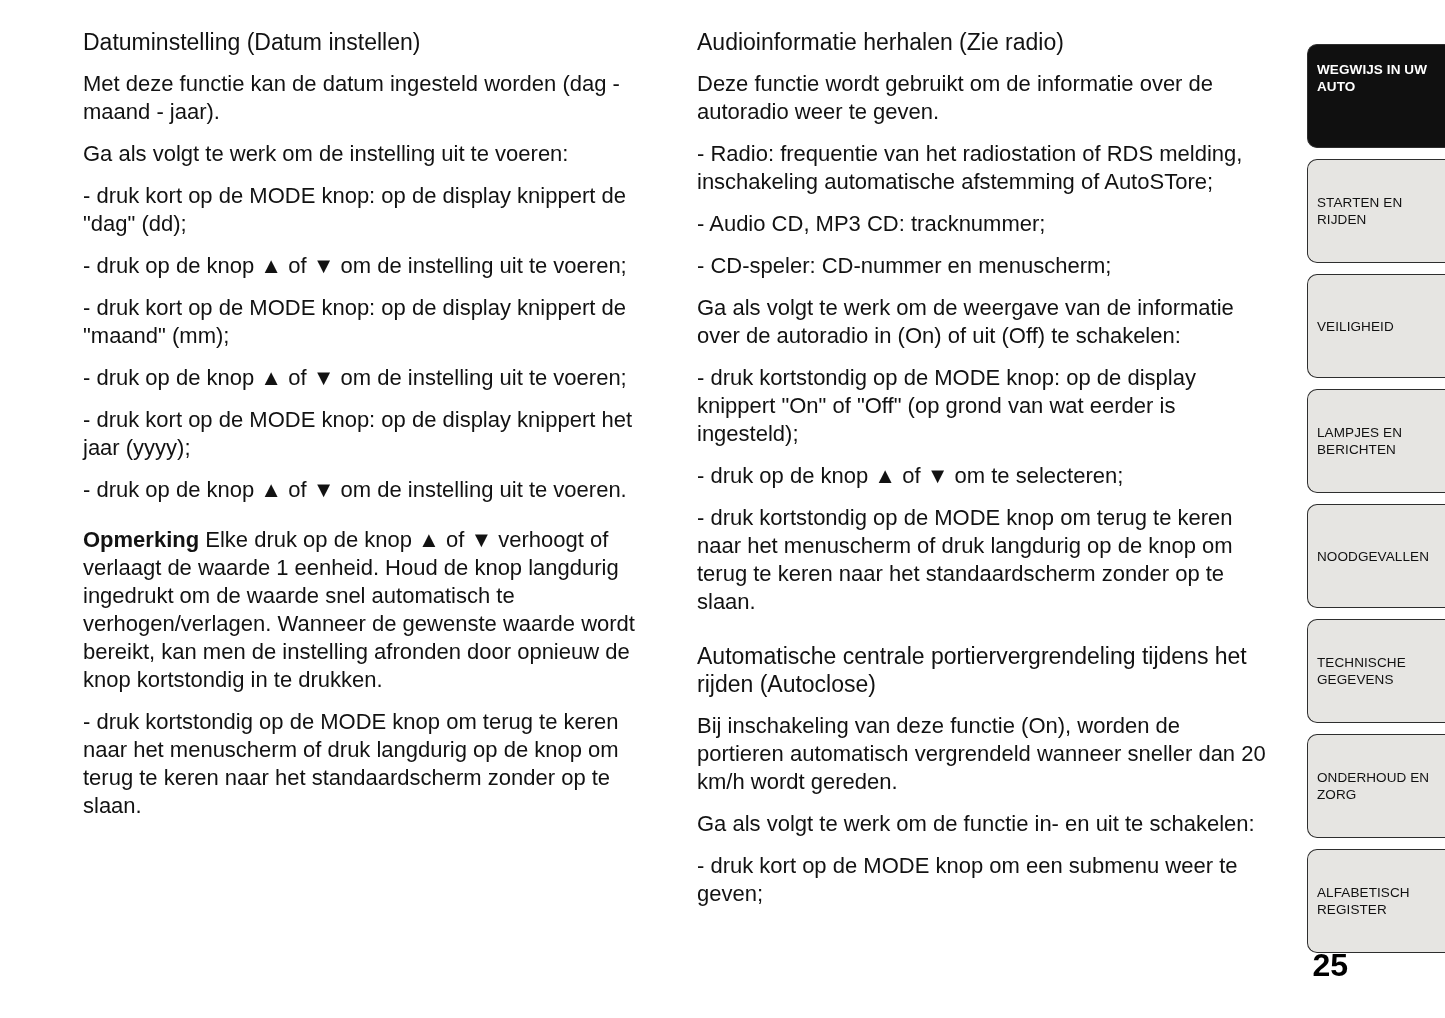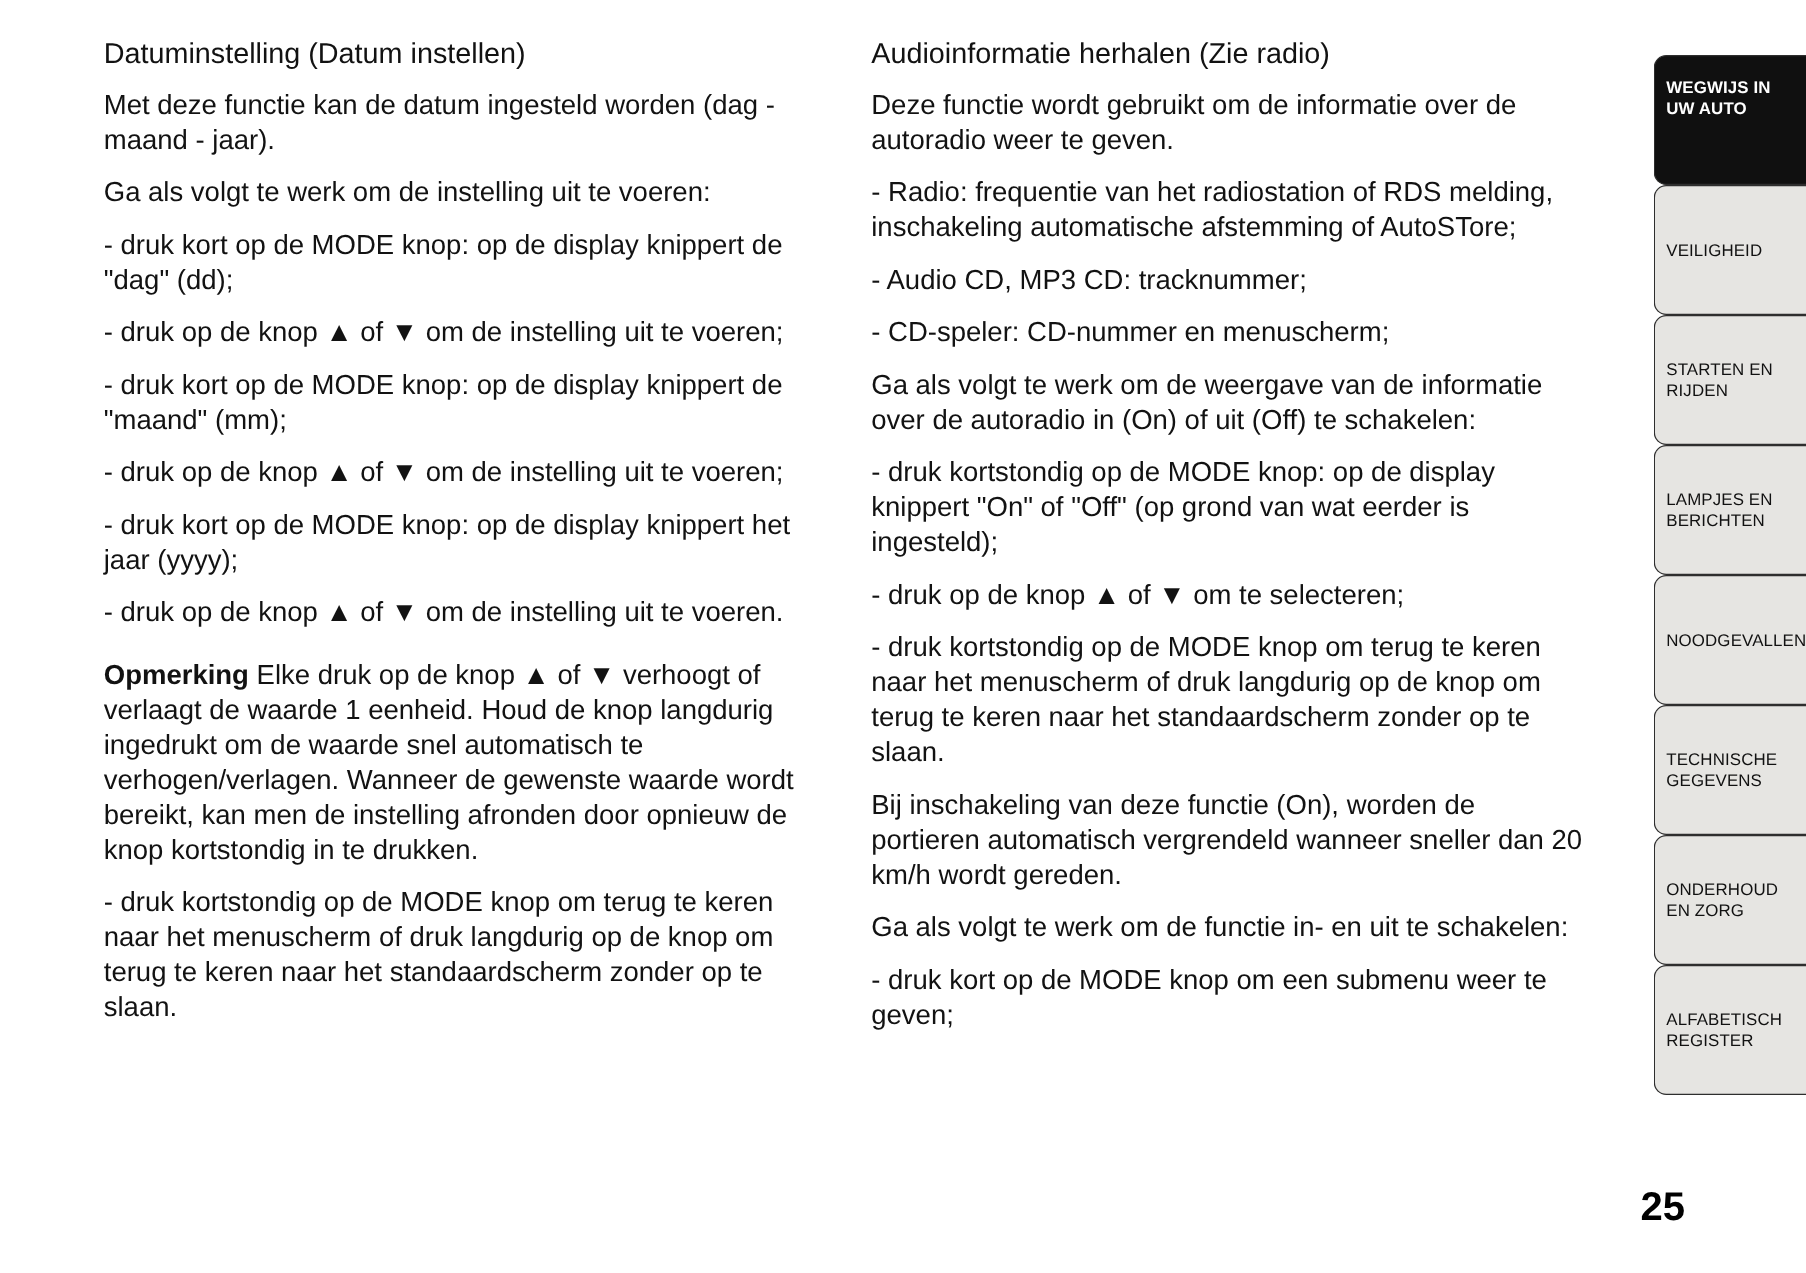--- a/index.html
+++ b/index.html
@@ -28,24 +28,24 @@
   h1.sec2{margin-top:26px}
   .col p{margin:14px 0 9px 0}
   p.note{margin-top:22px}
   p.note strong{font-weight:bold}
 
   
   .sidebar{
     position:absolute;
     top:44px;
     right:0;
-    width:122px;
+    width:138px;
     display:flex;
     flex-direction:column;
-    gap:0;
+    gap:11px;
     justify-content:center;
   }
   .tab{
     box-sizing:border-box;
     height:104px;
     background:#e6e5e2;
     border:1px solid #2e2e2e;
     border-right:none;
     border-radius:10px 0 0 10px;
     display:flex;
@@ -93,34 +93,35 @@
   <h1 class="sec">Audioinformatie herhalen (Zie radio)</h1>
   <p>Deze functie wordt gebruikt om de informatie over de autoradio weer te geven.</p>
   <p>- Radio: frequentie van het radiostation of RDS melding, inschakeling automatische afstemming of AutoSTore;</p>
   <p>- Audio CD, MP3 CD: tracknummer;</p>
   <p>- CD-speler: CD-nummer en menuscherm;</p>
   <p>Ga als volgt te werk om de weergave van de informatie over de autoradio in (On) of uit (Off) te schakelen:</p>
   <p>- druk kortstondig op de MODE knop: op de display knippert "On" of "Off" (op grond van wat eerder is ingesteld);</p>
   <p>- druk op de knop ▲ of ▼ om te selecteren;</p>
   <p>- druk kortstondig op de MODE knop om terug te keren naar het menuscherm of druk langdurig op de knop om terug te keren naar het standaardscherm zonder op te slaan.</p>
 
+  <h1 class="sec sec2">Automatische centrale portiervergrendeling tijdens het rijden (Autoclose)</h1>
   <p>Bij inschakeling van deze functie (On), worden de portieren automatisch vergrendeld wanneer sneller dan 20 km/h wordt gereden.</p>
   <p>Ga als volgt te werk om de functie in- en uit te schakelen:</p>
   <p>- druk kort op de MODE knop om een submenu weer te geven;</p>
 </div>
 
 <div class="sidebar">
   <div class="tab active">
       <span>WEGWIJS IN UW AUTO</span>
     </div>
   <div class="tab">
-      <span>VEILIGHEID</span>
+      <span>STARTEN EN RIJDEN</span>
     </div>
   <div class="tab">
-      <span>STARTEN EN RIJDEN</span>
+      <span>VEILIGHEID</span>
     </div>
   <div class="tab">
       <span>LAMPJES EN BERICHTEN</span>
     </div>
   <div class="tab">
       <span>NOODGEVALLEN</span>
     </div>
   <div class="tab">
       <span>TECHNISCHE GEGEVENS</span>
     </div>

